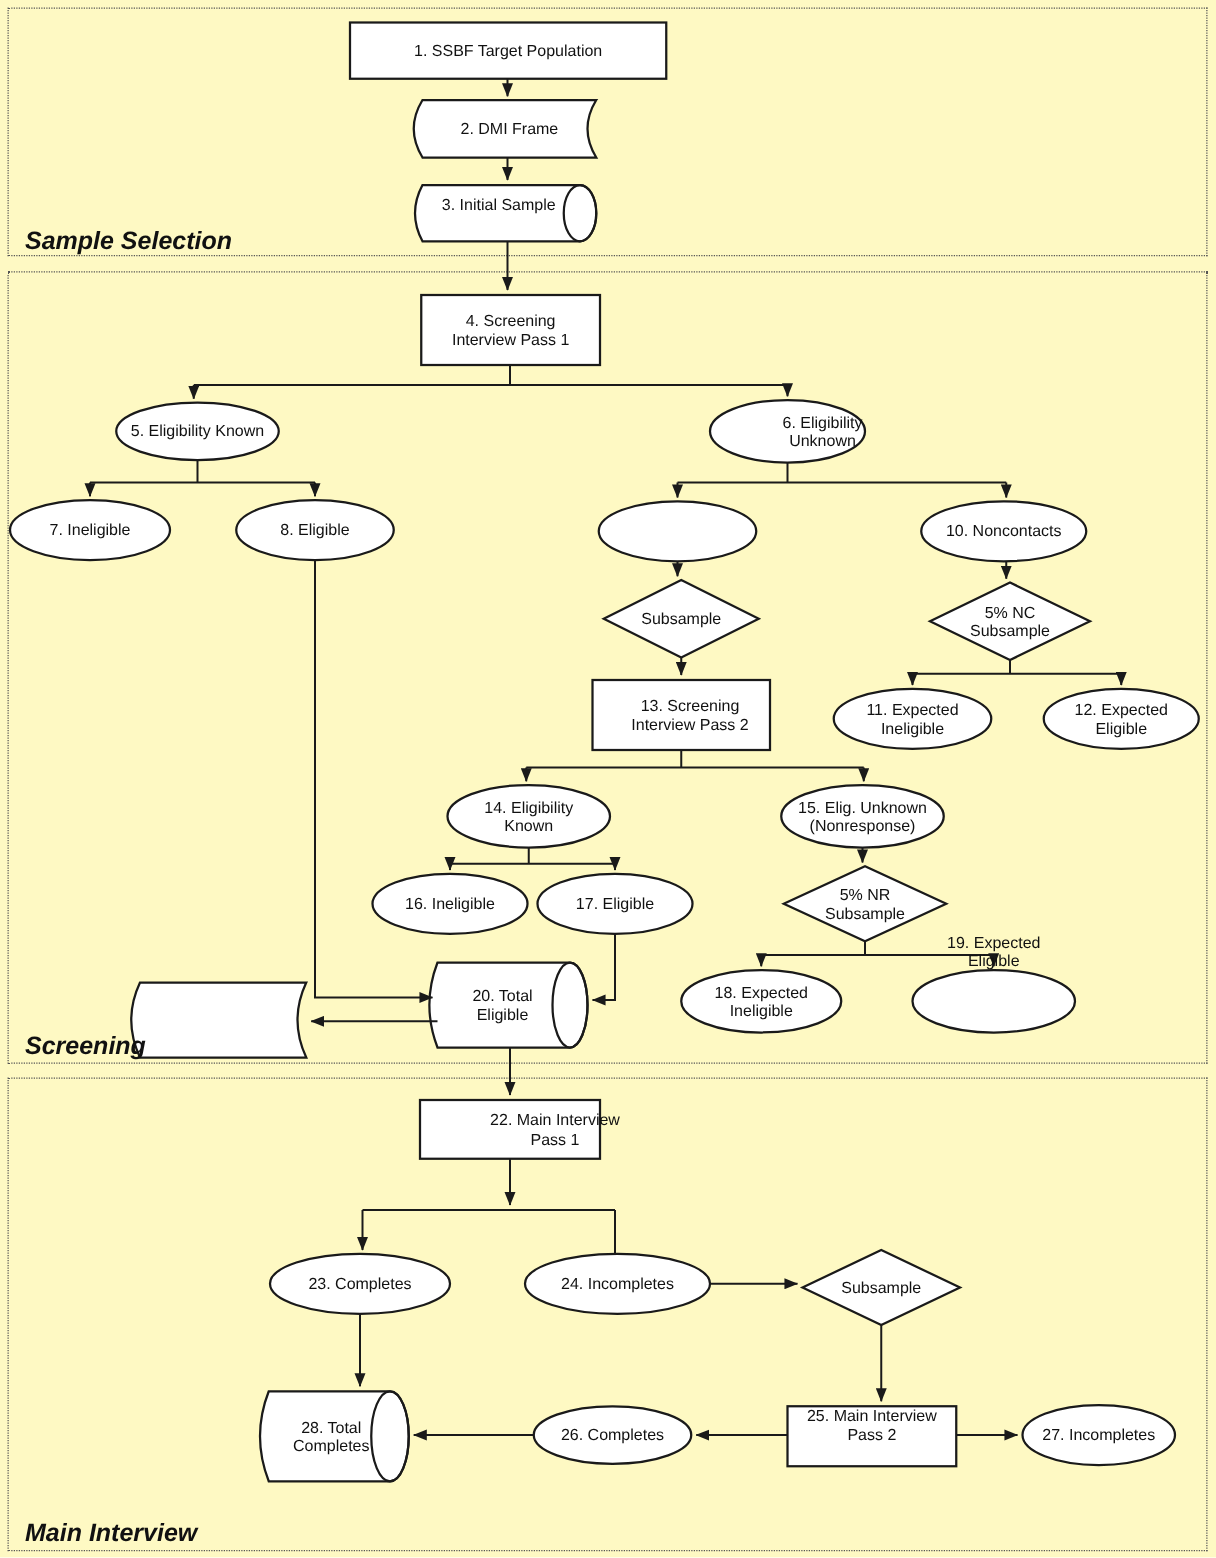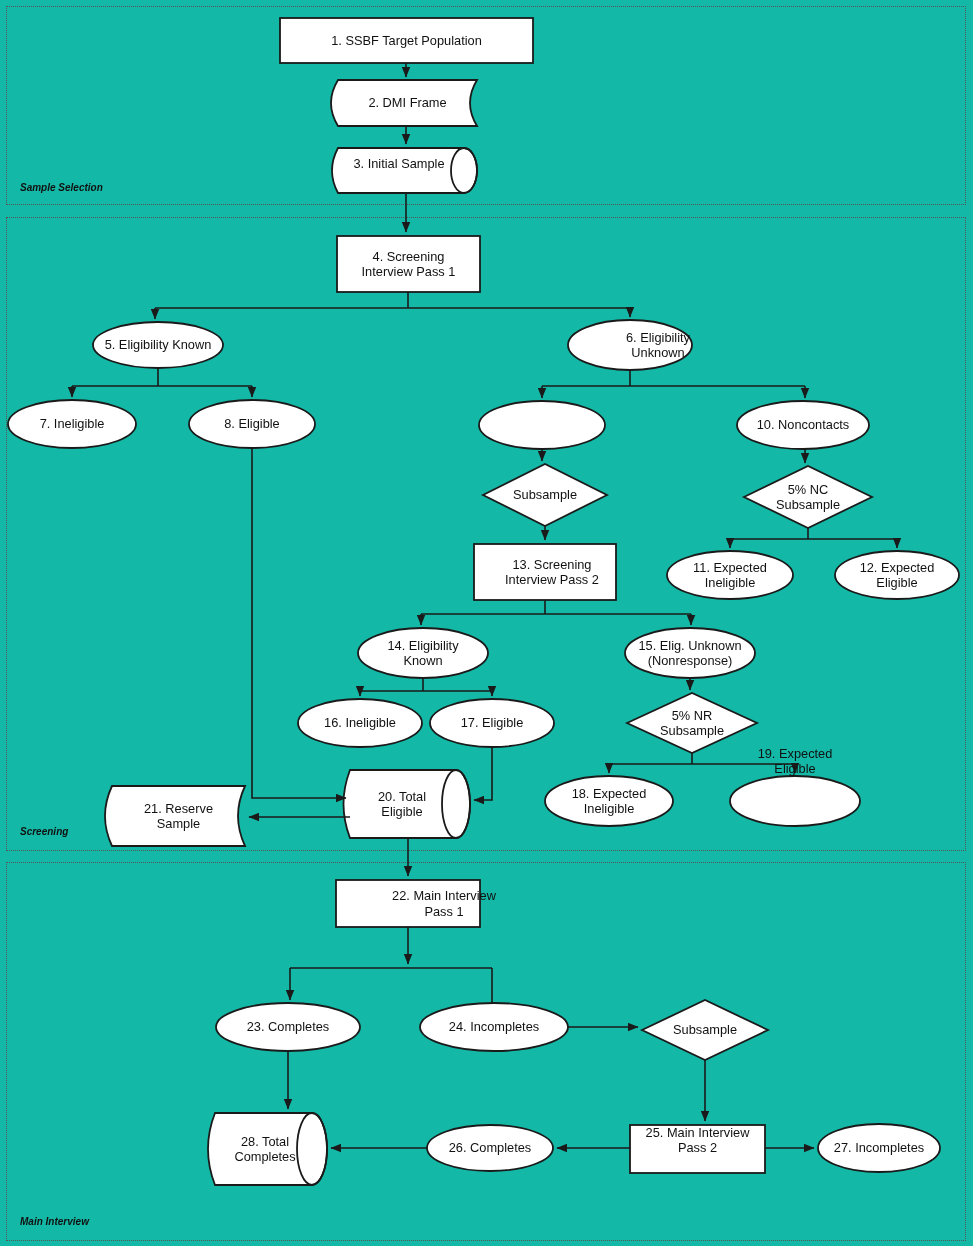--- a/index.html
+++ b/index.html
@@ -1,19 +1,19 @@
 <!DOCTYPE html>
 <html><head>
 <meta charset="utf-8">
 <style>
   html,body{margin:0;padding:0;background:#ffffff;}
-  #page{position:relative;width:973px;height:1246px;background:#14b8a6;
+  #page{position:relative;width:973px;height:1246px;background:#fef9c3;
         font-family:"Liberation Sans","DejaVu Sans",sans-serif;color:#111;overflow:hidden;}
   .section{position:absolute;border:1px dotted #555;background:transparent;}
-  .section-label{position:absolute;font-weight:bold;font-style:italic;font-size:10px;color:#111;white-space:nowrap;}
+  .section-label{position:absolute;font-weight:bold;font-style:italic;font-size:20px;color:#111;white-space:nowrap;}
   svg{position:absolute;left:0;top:0;}
   .nlabel{position:absolute;display:flex;align-items:center;justify-content:center;
           text-align:center;font-size:12.8px;line-height:1.2;white-space:pre-line;color:#111;}
 </style>
 </head>
 <body>
 
 <div id="page">
 
   <div class="section" style="left:6px;top:6px;width:958px;height:197px;"></div>
@@ -153,22 +153,20 @@
   <div class="nlabel" style="left:298px;top:699px;width:124px;height:48px;">16. Ineligible</div>
   <div class="nlabel" style="left:430px;top:699px;width:124px;height:48px;">17. Eligible</div>
   <div class="nlabel" style="left:627px;top:693px;width:130px;height:60px;">5% NR
 Subsample</div>
   <div class="nlabel" style="left:545px;top:776px;width:128px;height:50px;">18. Expected
 Ineligible</div>
   <div class="nlabel" style="left:730px;top:736px;width:130px;height:50px;">19. Expected
 Eligible</div>
   <div class="nlabel" style="left:350px;top:770px;width:104px;height:68px;">20. Total
 Eligible</div>
-  <div class="nlabel" style="left:112px;top:786px;width:133px;height:60px;">21. Reserve
-Sample</div>
   <div class="nlabel" style="left:336px;top:880px;width:144px;height:47px;margin-left:36px;">22. Main Interview
 Pass 1</div>
   <div class="nlabel" style="left:216px;top:1003px;width:144px;height:48px;">23. Completes</div>
   <div class="nlabel" style="left:420px;top:1003px;width:148px;height:48px;">24. Incompletes</div>
   <div class="nlabel" style="left:642px;top:1000px;width:126px;height:60px;">Subsample</div>
   <div class="nlabel" style="left:630px;top:1125px;width:135px;height:30px;">25. Main Interview
 Pass 2</div>
   <div class="nlabel" style="left:427px;top:1125px;width:126px;height:46px;">26. Completes</div>
   <div class="nlabel" style="left:818px;top:1124px;width:122px;height:48px;">27. Incompletes</div>
   <div class="nlabel" style="left:215px;top:1113px;width:100px;height:72px;">28. Total

